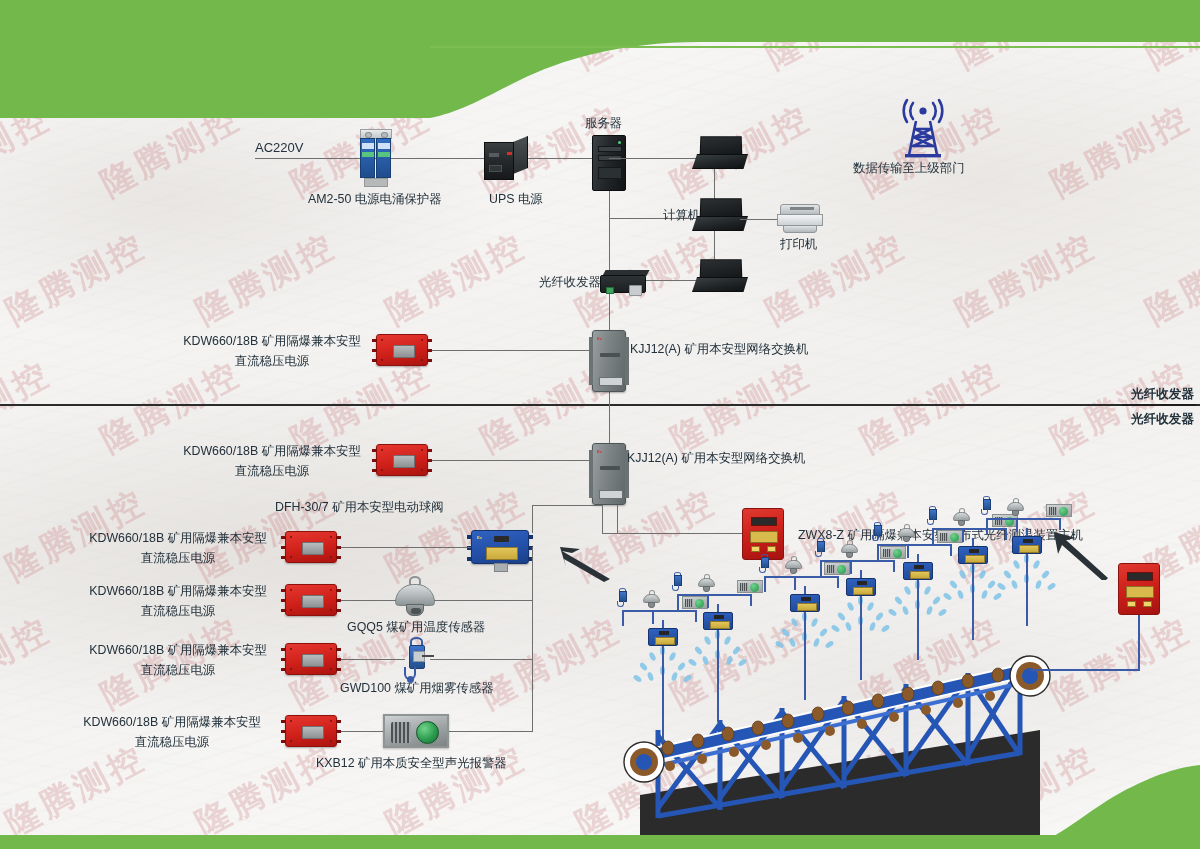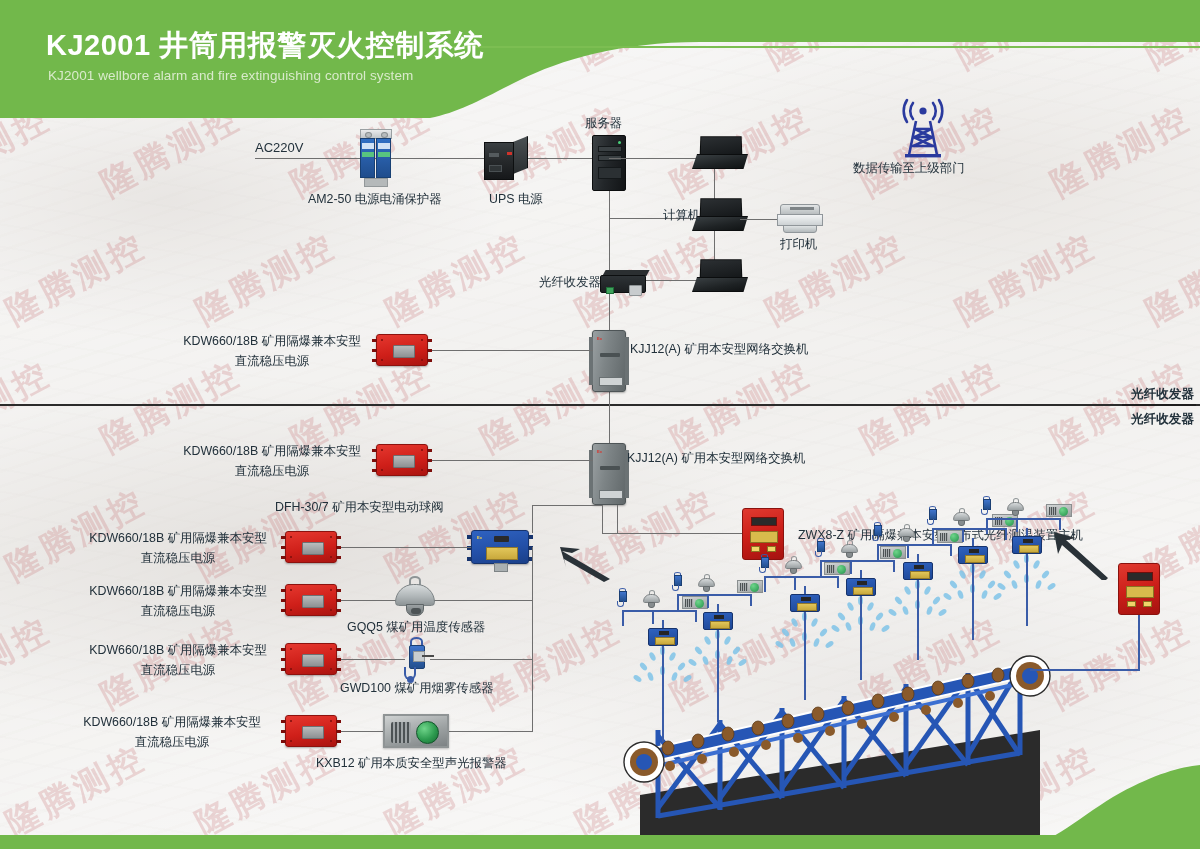--- a/index.html
+++ b/index.html
@@ -278,22 +278,20 @@
       <div class="wm" style="left: 950px; top: 768px;">隆腾测控</div>
       <div class="wm" style="left: 1140px; top: 768px;">隆腾测控</div>
     </div>
 
   <div class="header-green">
     <svg width="1200" height="118" viewBox="0 0 1200 118" style="display:block">
       <path d="M0,0 H1200 V42 C1000,42 800,42 700,42 C620,42 560,60 520,80 C480,100 460,112 430,118 H0 Z" fill="#72b84b"></path>
     </svg>
   </div>
   <div class="hdr-line"></div>
-  <div class="hdr-title">KJ2001 井筒用报警灭火控制系统</div>
-  <div class="hdr-sub">KJ2001 wellbore alarm and fire extinguishing control system</div>
 
   <svg style="position:absolute;left:1010px;top:755px" width="190" height="94">
     <path d="M0,94 C40,94 70,60 110,38 C145,19 170,12 190,10 L190,94 Z" fill="#72b84b"></path>
   </svg>
   <div class="footer-green"></div>
 
   <div class="divider"></div>
   <div class="divider2"></div>
   <div class="side-lbl" style="top:386px">光纤收发器</div>
   <div class="side-lbl" style="top:411px">光纤收发器</div>

